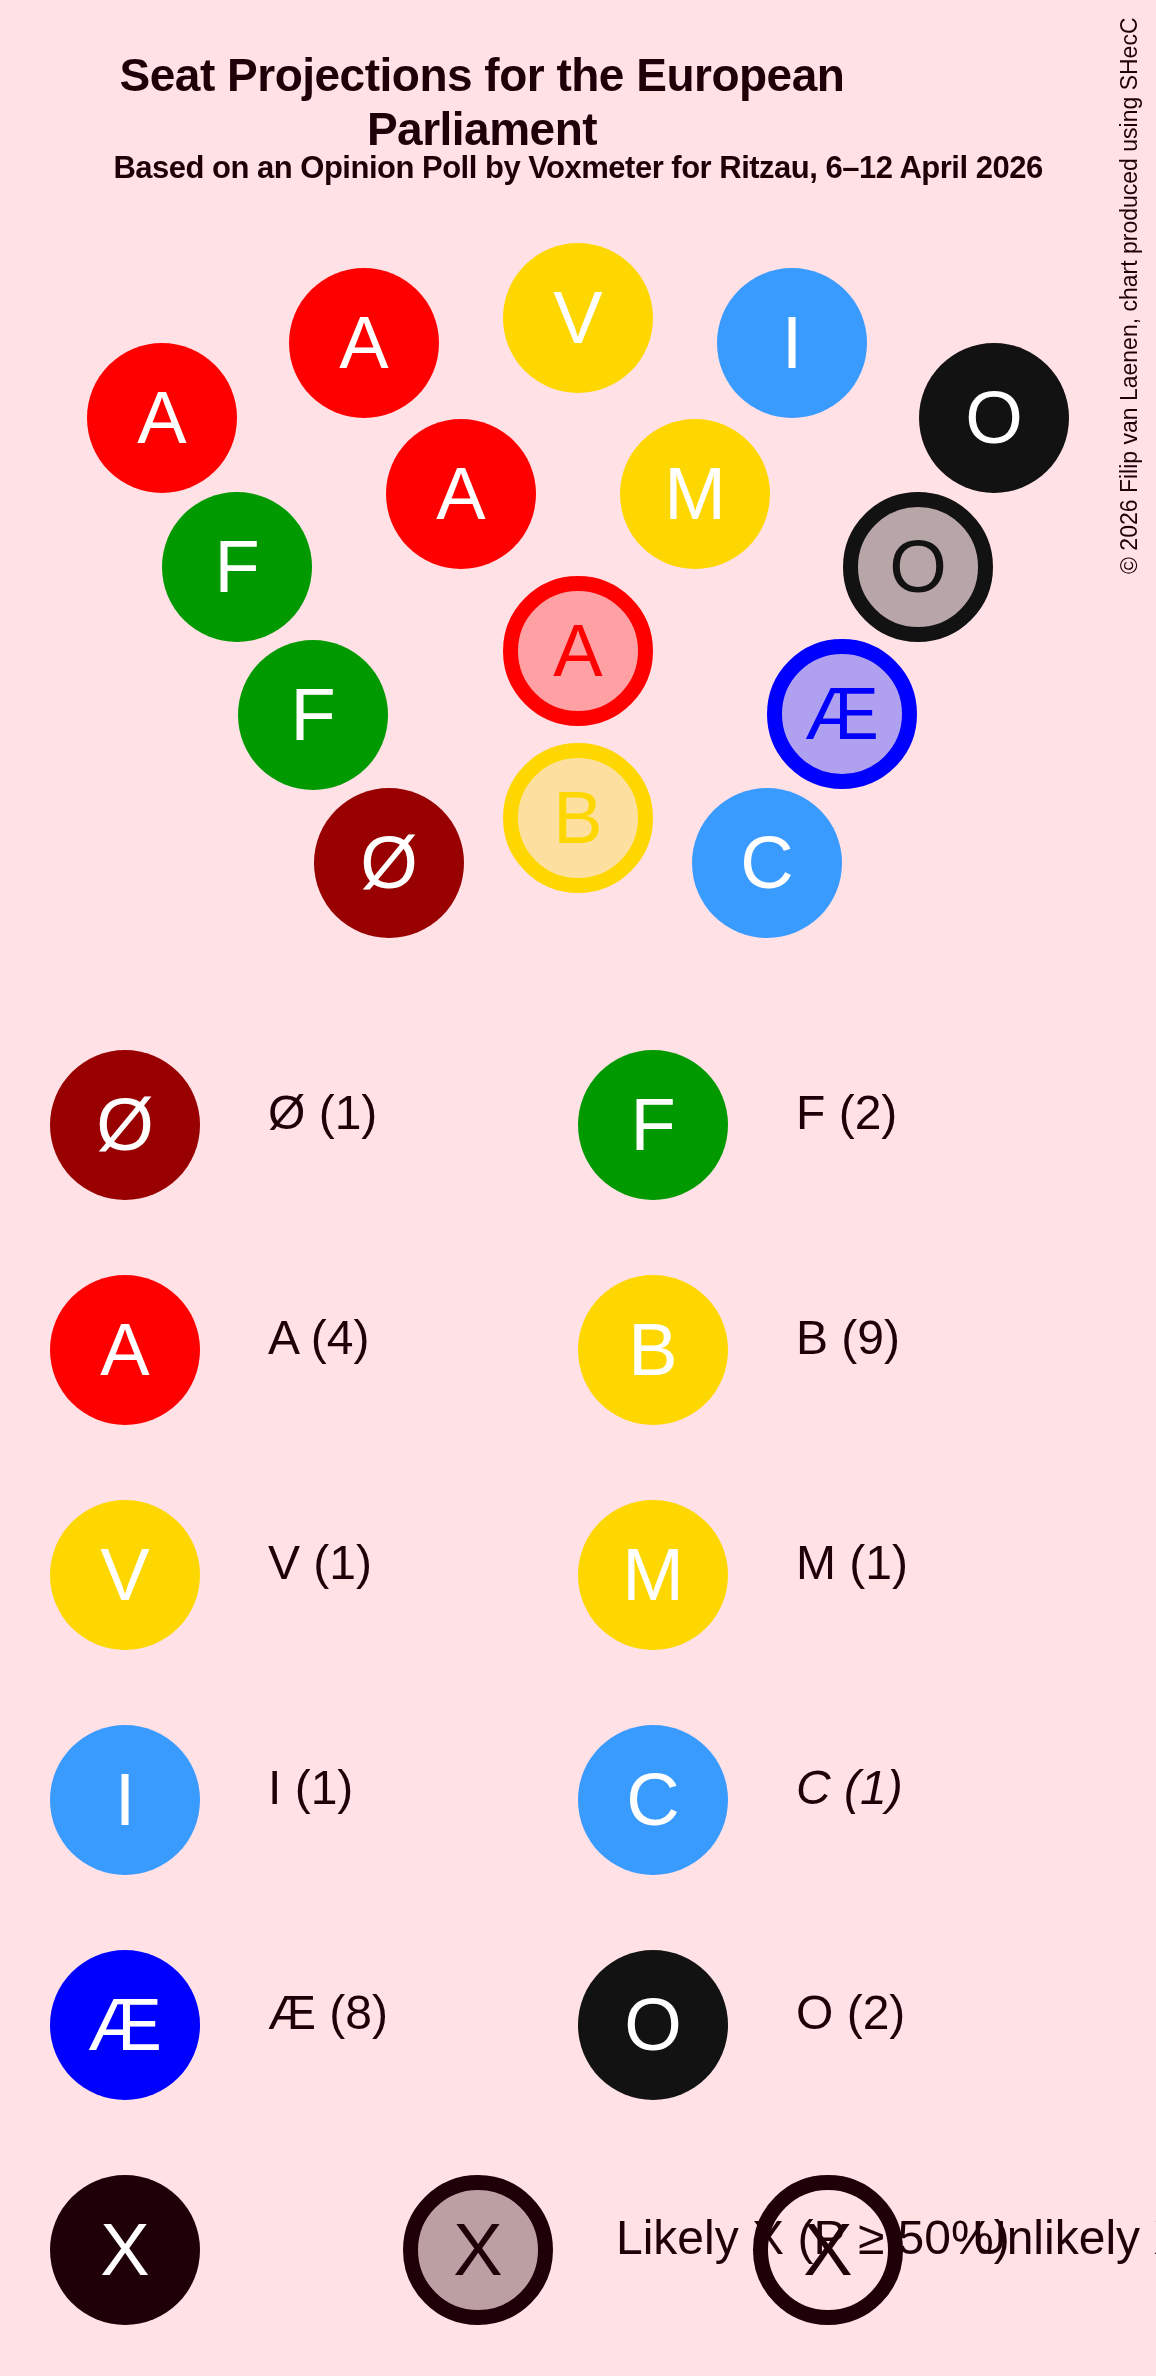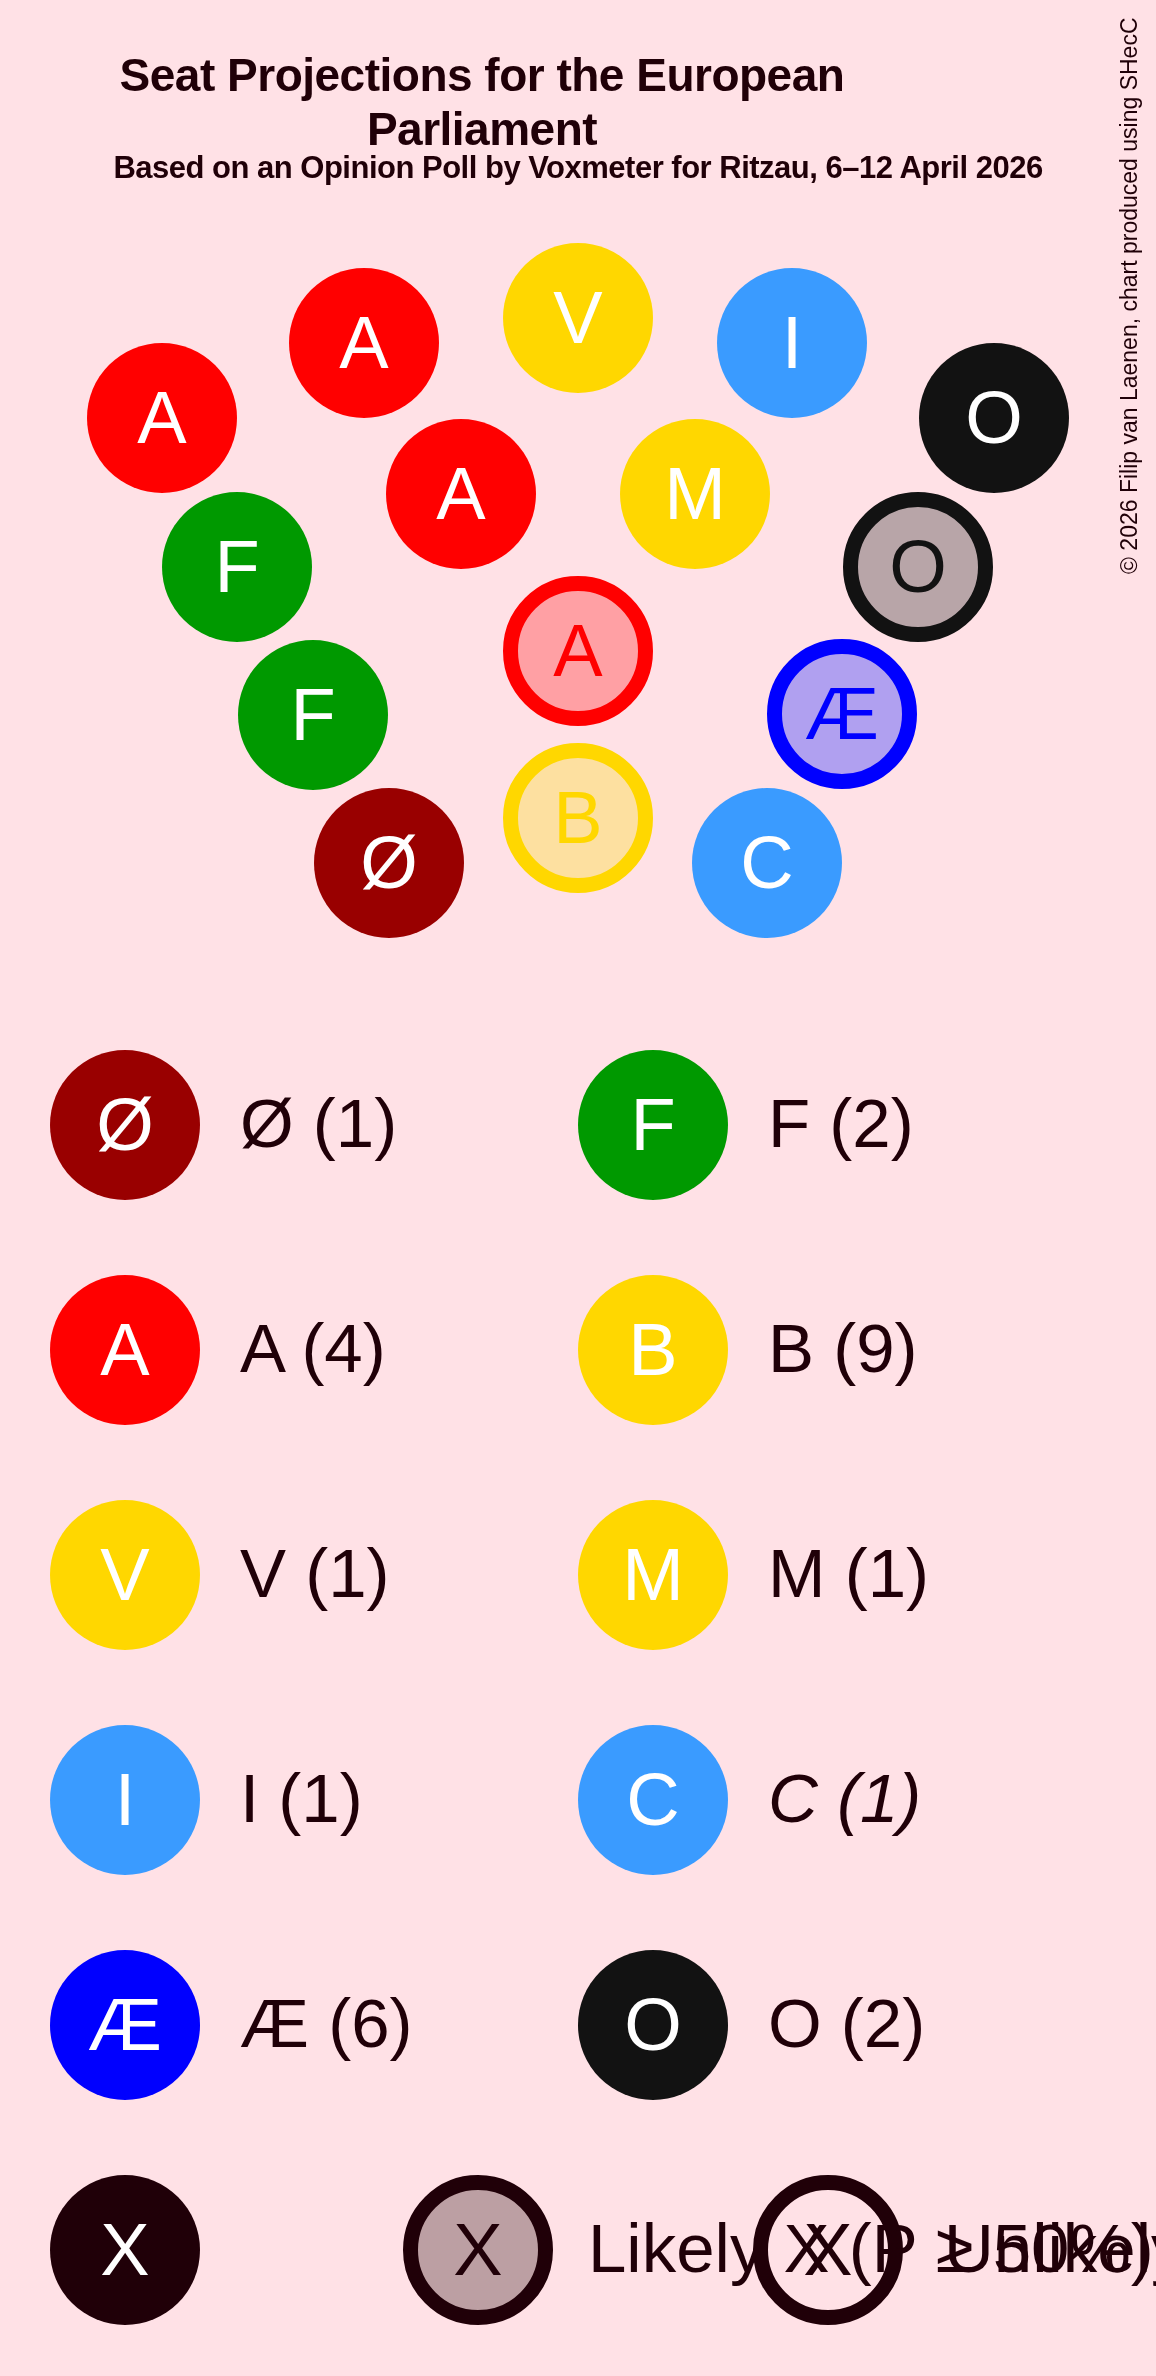--- a/index.html
+++ b/index.html
@@ -7,21 +7,21 @@
          font-family:"Liberation Sans", "DejaVu Sans", sans-serif; color:#200008; }
   .title { position:absolute; left:0; width:964px; top:48px; text-align:center;
            font-size:46px; font-weight:bold; letter-spacing:-0.5px; }
   .subtitle { position:absolute; left:0; width:1156px; top:150px; text-align:center;
               font-size:31px; font-weight:bold; letter-spacing:-0.5px; }
   .credit { position:absolute; left:1116px; top:574px; transform-origin:0 0; transform:rotate(-90deg);
             font-size:23px; white-space:nowrap; }
   #seats, #legend { position:absolute; left:0; top:0; width:1156px; height:2376px; }
   .seat { position:absolute; width:150px; height:150px; border-radius:50%; box-sizing:border-box;
           display:flex; align-items:center; justify-content:center; font-size:74px; line-height:1; }
-  .leg-label { position:absolute; font-size:69px; white-space:nowrap; line-height:1; }
+  .leg-label { position:absolute; font-size:48px; white-space:nowrap; line-height:1;margin-left:28px; }
 </style>
 </head>
 <body>
 
 <div class="title">Seat Projections for the European Parliament</div>
 <div class="subtitle">Based on an Opinion Poll by Voxmeter for Ritzau, 6–12 April 2026</div>
 <div class="credit">© 2026 Filip van Laenen, chart produced using SHecC</div>
 
 <div id="seats">
     <div class="seat" style="left: 87px; top: 343px; background: rgb(255, 0, 0); border: none; color: rgb(255, 255, 255);">A</div>
@@ -51,21 +51,21 @@
     <div class="leg-label" style="left: 768px; top: 1314px;">B (9)</div>
     <div class="seat" style="left: 50px; top: 1500px; background: rgb(255, 215, 0); border: none; color: rgb(255, 255, 255);">V</div>
     <div class="leg-label" style="left: 240px; top: 1539px;">V (1)</div>
     <div class="seat" style="left: 578px; top: 1500px; background: rgb(255, 215, 0); border: none; color: rgb(255, 255, 255);">M</div>
     <div class="leg-label" style="left: 768px; top: 1539px;">M (1)</div>
     <div class="seat" style="left: 50px; top: 1725px; background: rgb(58, 155, 255); border: none; color: rgb(255, 255, 255);">I</div>
     <div class="leg-label" style="left: 240px; top: 1764px;">I (1)</div>
     <div class="seat" style="left: 578px; top: 1725px; background: rgb(58, 155, 255); border: none; color: rgb(255, 255, 255);">C</div>
     <div class="leg-label" style="left: 768px; top: 1764px; font-style: italic;">C (1)</div>
     <div class="seat" style="left: 50px; top: 1950px; background: rgb(0, 0, 255); border: none; color: rgb(255, 255, 255);">Æ</div>
-    <div class="leg-label" style="left: 240px; top: 1989px;">Æ (6)</div>
+    <div class="leg-label" style="left: 240px; top: 1989px;">Æ (8)</div>
     <div class="seat" style="left: 578px; top: 1950px; background: rgb(18, 18, 18); border: none; color: rgb(255, 255, 255);">O</div>
     <div class="leg-label" style="left: 768px; top: 1989px;">O (2)</div>
     <div class="seat" style="left: 50px; top: 2175px; background: rgb(32, 0, 8); border: none; color: rgb(255, 255, 255);">X</div>
     <div class="seat" style="left: 403px; top: 2175px; background: rgb(188, 159, 163); border: 15px solid rgb(32, 0, 8); color: rgb(32, 0, 8);">X</div>
     <div class="seat" style="left: 753px; top: 2175px; background: transparent; border: 15px solid rgb(32, 0, 8); color: rgb(32, 0, 8);">X</div>
     <div class="leg-label" style="left: 588px; top: 2214px;">Likely X (P ≥ 50%)</div>
     <div class="leg-label" style="left: 944px; top: 2214px;">Unlikely X</div>
   </div>
 
 </body></html>

